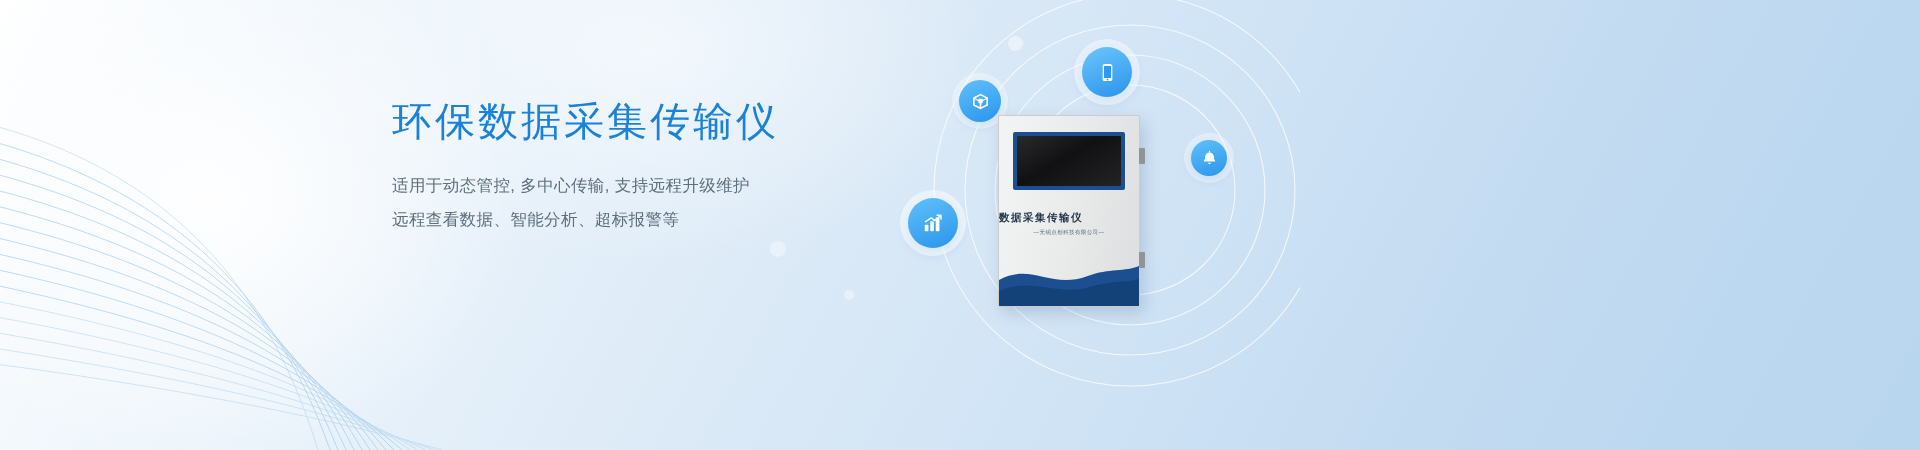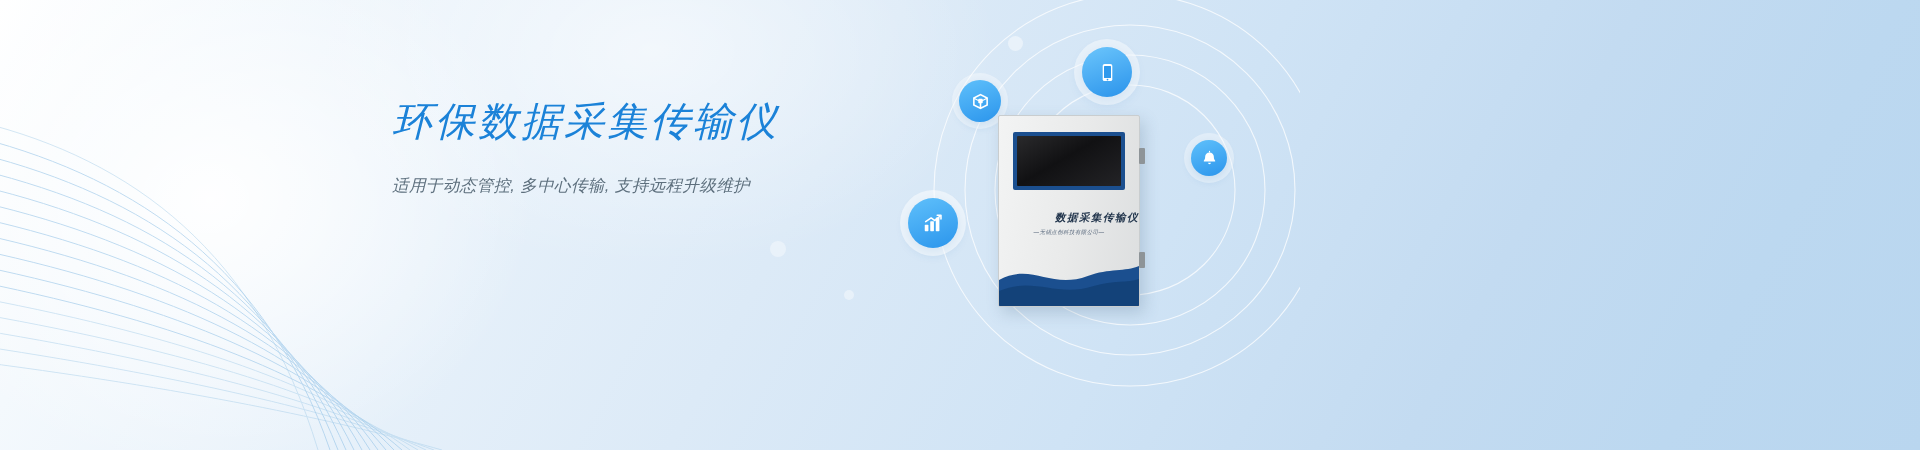--- a/index.html
+++ b/index.html
@@ -17,21 +17,20 @@
     background:
       linear-gradient(118deg,
         #ffffff 0%,
         #f4f9fd 10%,
         #e7f1fa 26%,
         #dceaf7 42%,
         #cfe3f5 60%,
         #c3dbf1 76%,
         #bcd8f0 88%,
         #b9d6ef 100%);
-    font-style: italic;
   }
   
   .glow-left{
     position:absolute;left:-240px;top:-180px;width:900px;height:760px;
     background:radial-gradient(closest-side, rgba(255,255,255,.95), rgba(255,255,255,0) 72%);
     pointer-events:none;
   }
   .glow-top{
     position:absolute;left:150px;top:-260px;width:1000px;height:620px;
     background:radial-gradient(closest-side, rgba(255,255,255,.55), rgba(255,255,255,0) 70%);
@@ -95,21 +94,21 @@
   .screen-frame{
     position:absolute;left:14px;top:16px;width:112px;height:58px;
     background:#1b4f8f;border-radius:2px;padding:4px;
   }
   .screen{
     width:100%;height:100%;
     background:linear-gradient(150deg,#2a2a2c 0%,#111113 45%,#232326 100%);
     border-radius:1px;
   }
   .dev-title{
-    position:absolute;left:0;top:95px;width:100%;text-align:right;
+    position:absolute;left:0;top:95px;width:100%;text-align:left;
     font-size:10.5px;color:#23364d;letter-spacing:1.5px;font-weight:700;
     font-family:"Liberation Serif","DejaVu Serif",serif;
   }
   .dev-sub{
     position:absolute;left:0;top:113px;width:100%;text-align:center;
     font-size:5.5px;color:#55657a;letter-spacing:.4px;
   }
   .dev-wave{position:absolute;left:0;bottom:0;width:100%;height:56px;}
 </style>
 </head>
@@ -140,20 +139,21 @@
       <path d="M-20,210 C200,246 338,288 426,330"></path>
       <path d="M-20,226 C205,260 344,296 434,330"></path>
       <path d="M-20,242 C210,272 350,304 442,330"></path>
     </g>
   </svg>
 
   <div class="copy">
     <h1 class="title">环保数据采集传输仪</h1>
     <div class="sub">
       <div>适用于动态管控, 多中心传输, 支持远程升级维护</div>
+      <div>远程查看数据、智能分析、超标报警等</div>
     </div>
   </div>
 
   <div class="visual">
 
     <svg class="rings" viewBox="0 0 420 450">
       <g fill="none" stroke="#ffffff" stroke-opacity=".75" stroke-width="1.1">
         <circle cx="250" cy="190" r="105"></circle>
         <circle cx="250" cy="190" r="135"></circle>
         <circle cx="250" cy="190" r="165"></circle>

